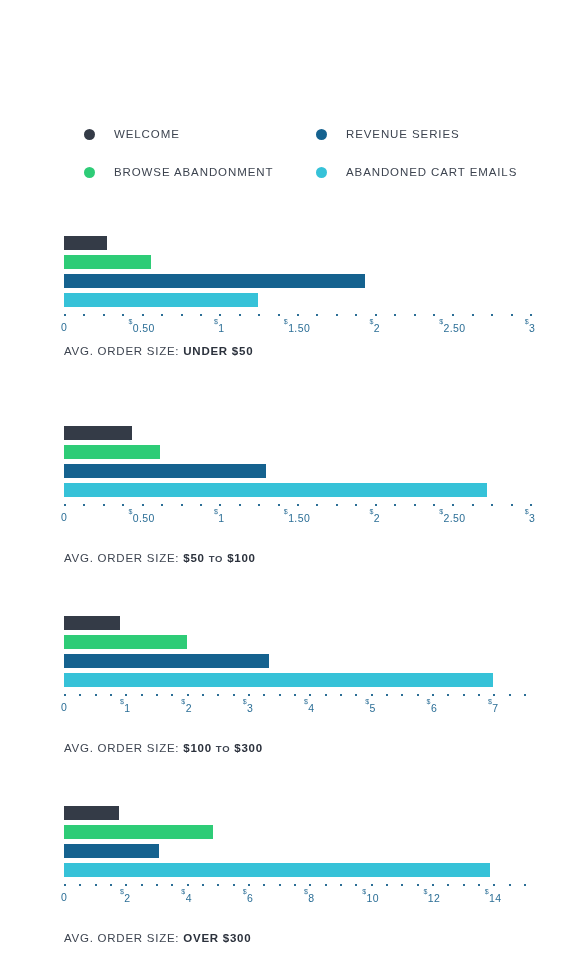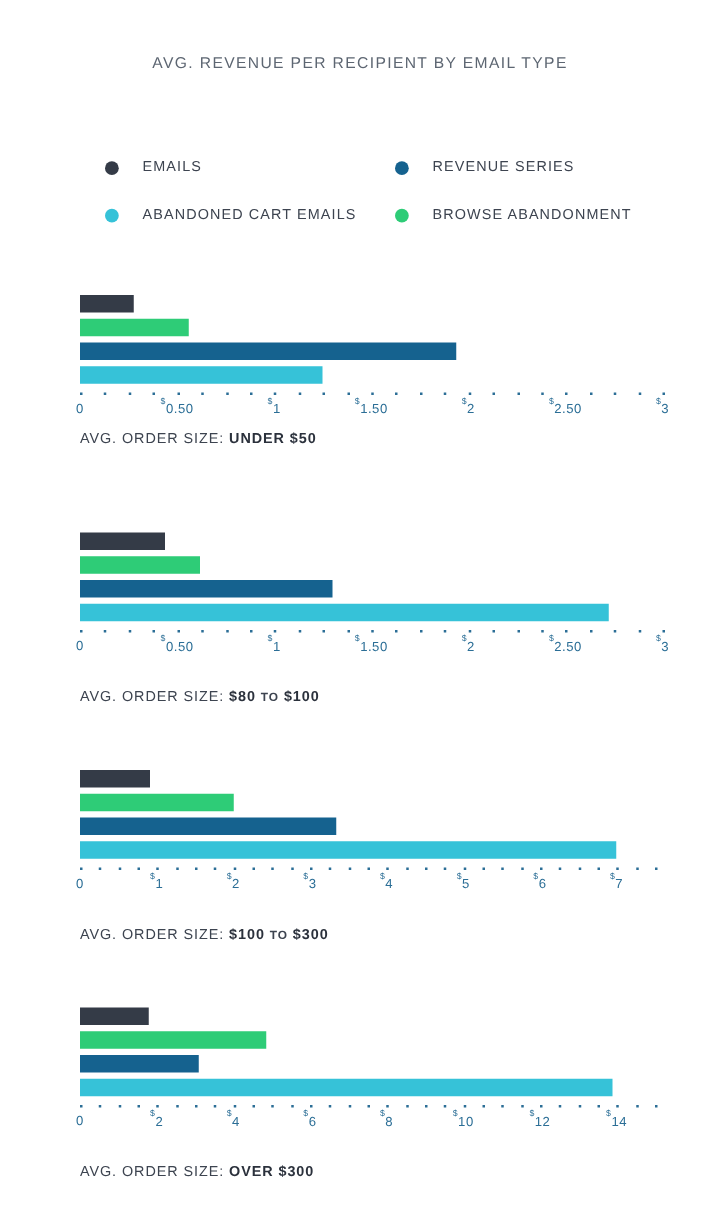--- a/index.html
+++ b/index.html
@@ -124,38 +124,37 @@
   .caption .small-caps {
     font-size: 9.5px;
     font-weight: bold;
   }
 </style>
 </head>
 <body>
 
 <div class="page">
 
-  <div class="chart-title">AVG. REVENUE PER RECIPIENT BY EMAIL TYPE</div>
 
   <div class="legend">
     <div class="legend-item">
       <span class="legend-dot" style="background:#343b47"></span>
-      <span class="legend-label">EMAILS</span>
+      <span class="legend-label">WELCOME</span>
     </div>
     <div class="legend-item">
       <span class="legend-dot" style="background:#15628f"></span>
       <span class="legend-label">REVENUE SERIES</span>
     </div>
     <div class="legend-item">
+      <span class="legend-dot" style="background:#2ecc77"></span>
+      <span class="legend-label">BROWSE ABANDONMENT</span>
+    </div>
+    <div class="legend-item">
       <span class="legend-dot" style="background:#36c2d8"></span>
       <span class="legend-label">ABANDONED CART EMAILS</span>
-    </div>
-    <div class="legend-item">
-      <span class="legend-dot" style="background:#2ecc77"></span>
-      <span class="legend-label">BROWSE ABANDONMENT</span>
     </div>
   </div>
 
   <div id="panels">
       <div class="group" style="top: 236px;">
         <div class="bars">
           <div class="bar-row">
             <div class="bar" title="WINBACK: 0.28" style="width: 43.4933px; background: rgb(52, 59, 71);"></div>
           </div>
           <div class="bar-row">
@@ -376,21 +375,21 @@
         </div>
       </div>
     </div>
 
   <div class="caption" style="top:345px">
     <span>AVG. ORDER SIZE:</span>
     <span class="strong">UNDER $50</span>
   </div>
   <div class="caption" style="top:552px">
     <span>AVG. ORDER SIZE:</span>
-    <span class="strong">$80</span>
+    <span class="strong">$50</span>
     <span class="small-caps">TO</span>
     <span class="strong">$100</span>
   </div>
   <div class="caption" style="top:742px">
     <span>AVG. ORDER SIZE:</span>
     <span class="strong">$100</span>
     <span class="small-caps">TO</span>
     <span class="strong">$300</span>
   </div>
   <div class="caption" style="top:932px">

